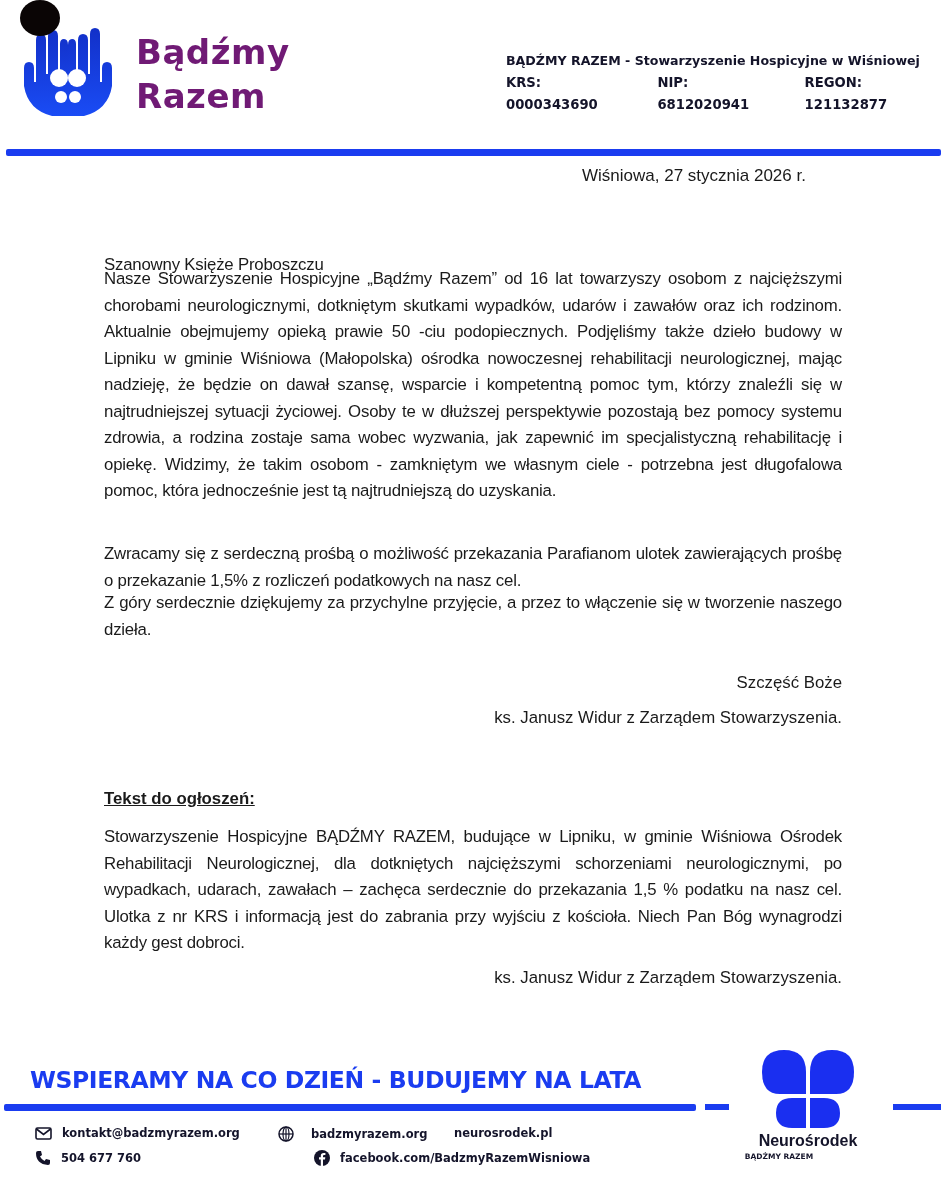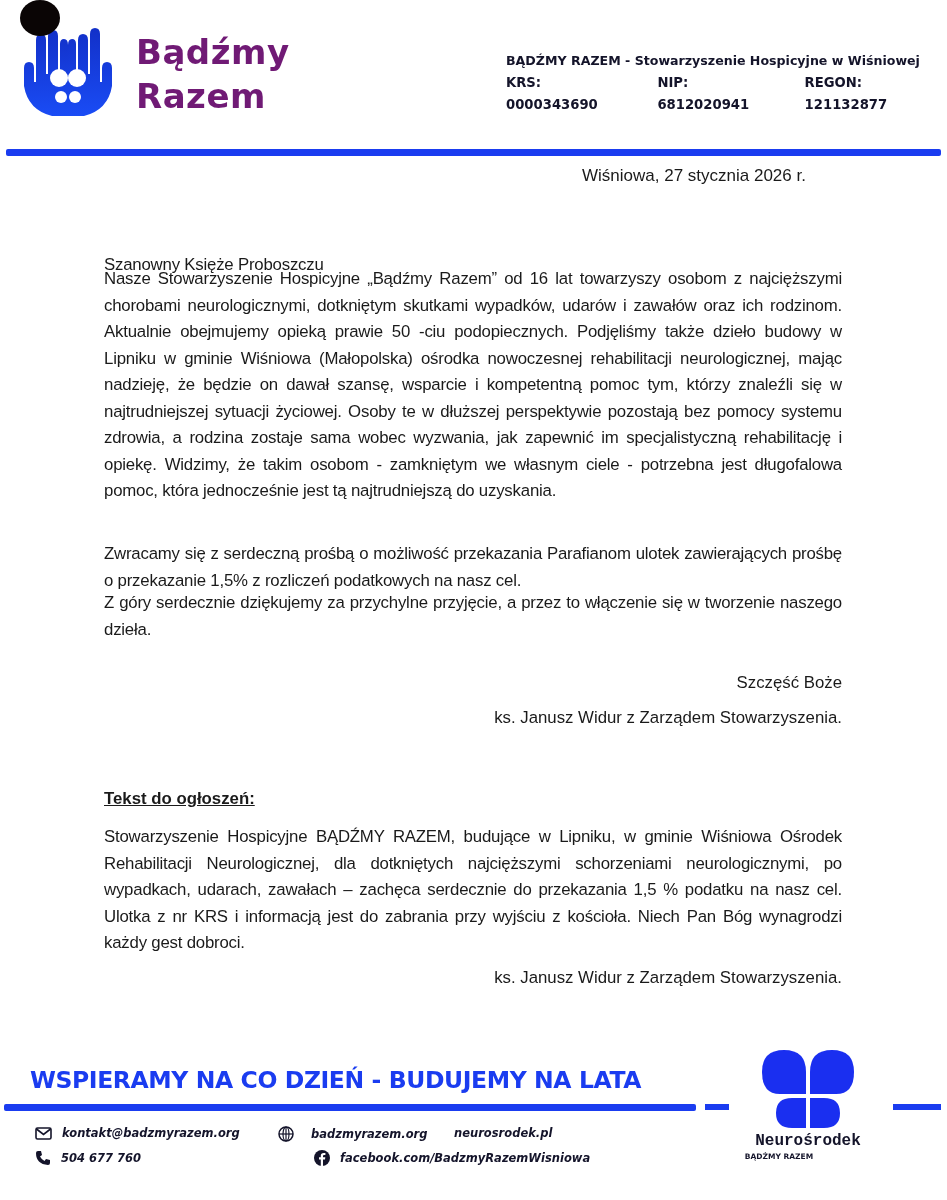--- a/index.html
+++ b/index.html
@@ -27,24 +27,24 @@
   .notice-heading { left: 104px; top: 789px; font-size: 16.8px; font-weight: bold; text-decoration: underline; }
   .notice { top: 824px; }
   .sig2 { top: 968px; }
 
   
   .slogan { left: 30px; top: 1066px; font-family: "DejaVu Sans", sans-serif; font-weight: bold; font-size: 23.5px; color: #1a3cf0; letter-spacing: -0.4px; }
   .rule-bottom { left: 4px; top: 1104px; width: 692px; height: 7px; background: #1a3cf0; border-radius: 2px; }
   .rule-bottom-left { left: 705px; top: 1104px; width: 24px; height: 6px; background: #1a3cf0; }
   .rule-bottom-right { left: 893px; top: 1104px; width: 48px; height: 6px; background: #1a3cf0; }
   .neuro-logo { left: 760px; top: 1048px; width: 96px; height: 82px; }
-  .neuro-name { left: 744px; top: 1132px; width: 128px; text-align: center; font-family: Liberation Mono, monospace; font-weight: bold; font-size: 16px; color: #14142a; }
+  .neuro-name { left: 744px; top: 1132px; width: 128px; text-align: center; font-family: Liberation Sans, sans-serif; font-weight: bold; font-size: 16px; color: #14142a; }
   .neuro-sub { left: 715px; top: 1152px; width: 128px; text-align: center; font-family: "DejaVu Sans", sans-serif; font-weight: bold; font-size: 7.5px; color: #14142a; }
 
-  .contact { font-family: "DejaVu Sans", sans-serif; font-weight: bold; font-size: 11.5px; color: #14142a; display: flex; align-items: center; gap: 10px; font-style: italic; }
+  .contact { font-family: "DejaVu Sans", sans-serif; font-weight: bold; font-size: 11.5px; color: #14142a; display: flex; align-items: center; gap: 10px; }
   .contact svg { flex: none; }
   .c-email { left: 35px; top: 1126px; }
   .c-phone { left: 35px; top: 1150px; }
   .c-web { left: 278px; top: 1126px; gap: 17px; }
   .c-web2 { left: 454px; top: 1126px; }
   .c-fb { left: 278px; top: 1150px; padding-left: 36px; }
 
   .dot { left: 20px; top: 0px; width: 40px; height: 36px; border-radius: 50%; background: #0a0505; }
 </style>
 </head>

